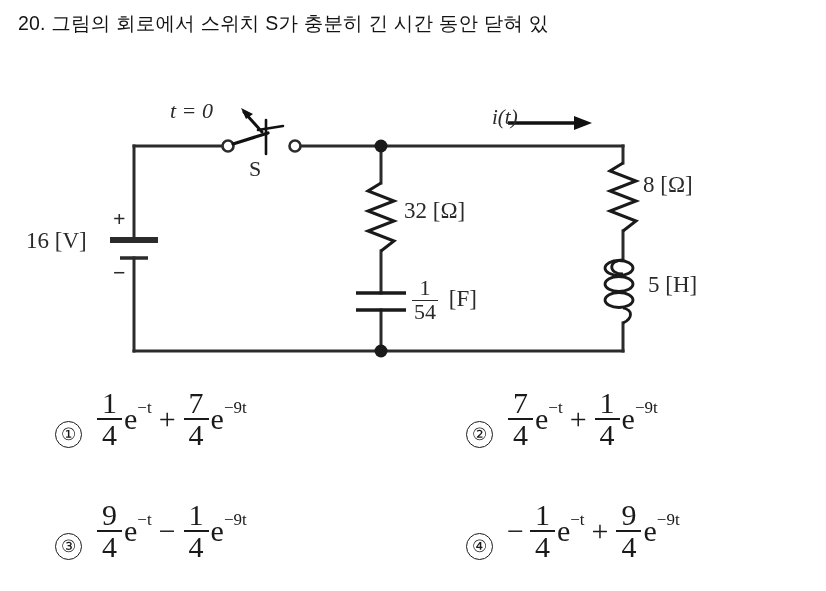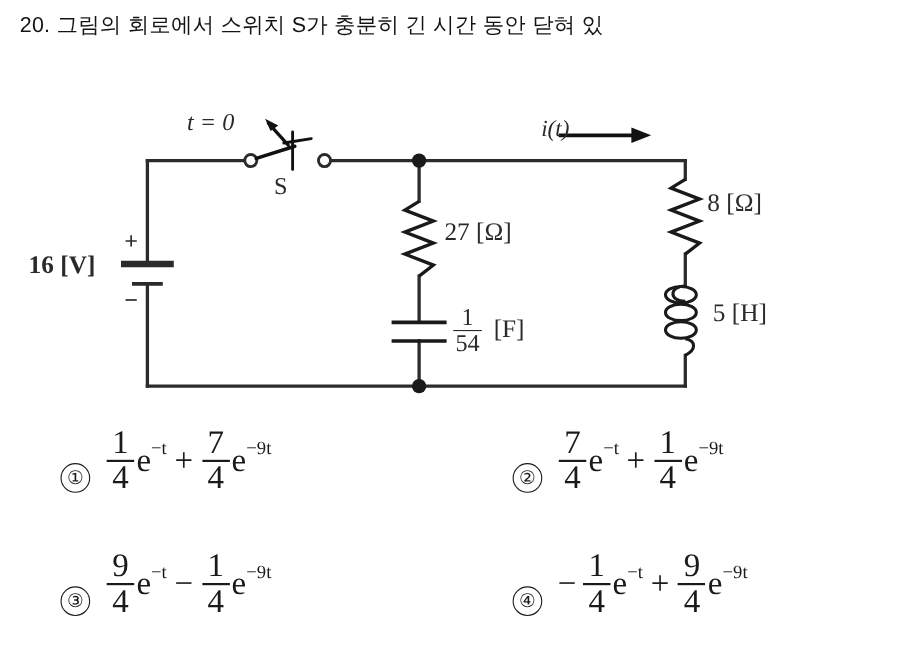--- a/index.html
+++ b/index.html
@@ -198,27 +198,27 @@
       <polygon points="592,35 574,28 574,42" fill="#111111" stroke="none"></polygon>
     </g>
   </svg>
 
   <div class="clabel" style="left:170px; top:10px; font-size:22px; font-style:italic;">t = 0</div>
 
   <div class="clabel" style="left:249px; top:68px; font-size:22px;">S</div>
 
   <div class="clabel" style="left:492px; top:1px; font-size:21px; font-style:italic;margin-top:16px;">i(t)</div>
 
-  <div class="clabel" style="left:26px; top:140px; font-size:23px;font-weight:bold;">16 [V]</div>
+  <div class="clabel" style="left:26px; top:140px; font-size:23px;">16 [V]</div>
 
   <div class="clabel" style="left:113px; top:118px; font-size:22px; font-weight:bold;">+</div>
 
   <div class="clabel" style="left:113px; top:172px; font-size:22px; font-weight:bold;">−</div>
 
-  <div class="clabel" style="left:404px; top:110px; font-size:23px;">27 [Ω]</div>
+  <div class="clabel" style="left:404px; top:110px; font-size:23px;">32 [Ω]</div>
 
   <div class="clabel" style="left:412px; top:190px; font-size:23px;">
     <span class="frac" style="font-size:22px;">
       <span class="num">1</span>
       <span class="den">54</span>
     </span>
     <span style="margin-left:5px;">[F]</span>
   </div>
 
   <div class="clabel" style="left:643px; top:84px; font-size:23px;text-align:center;">8 [Ω]</div>

